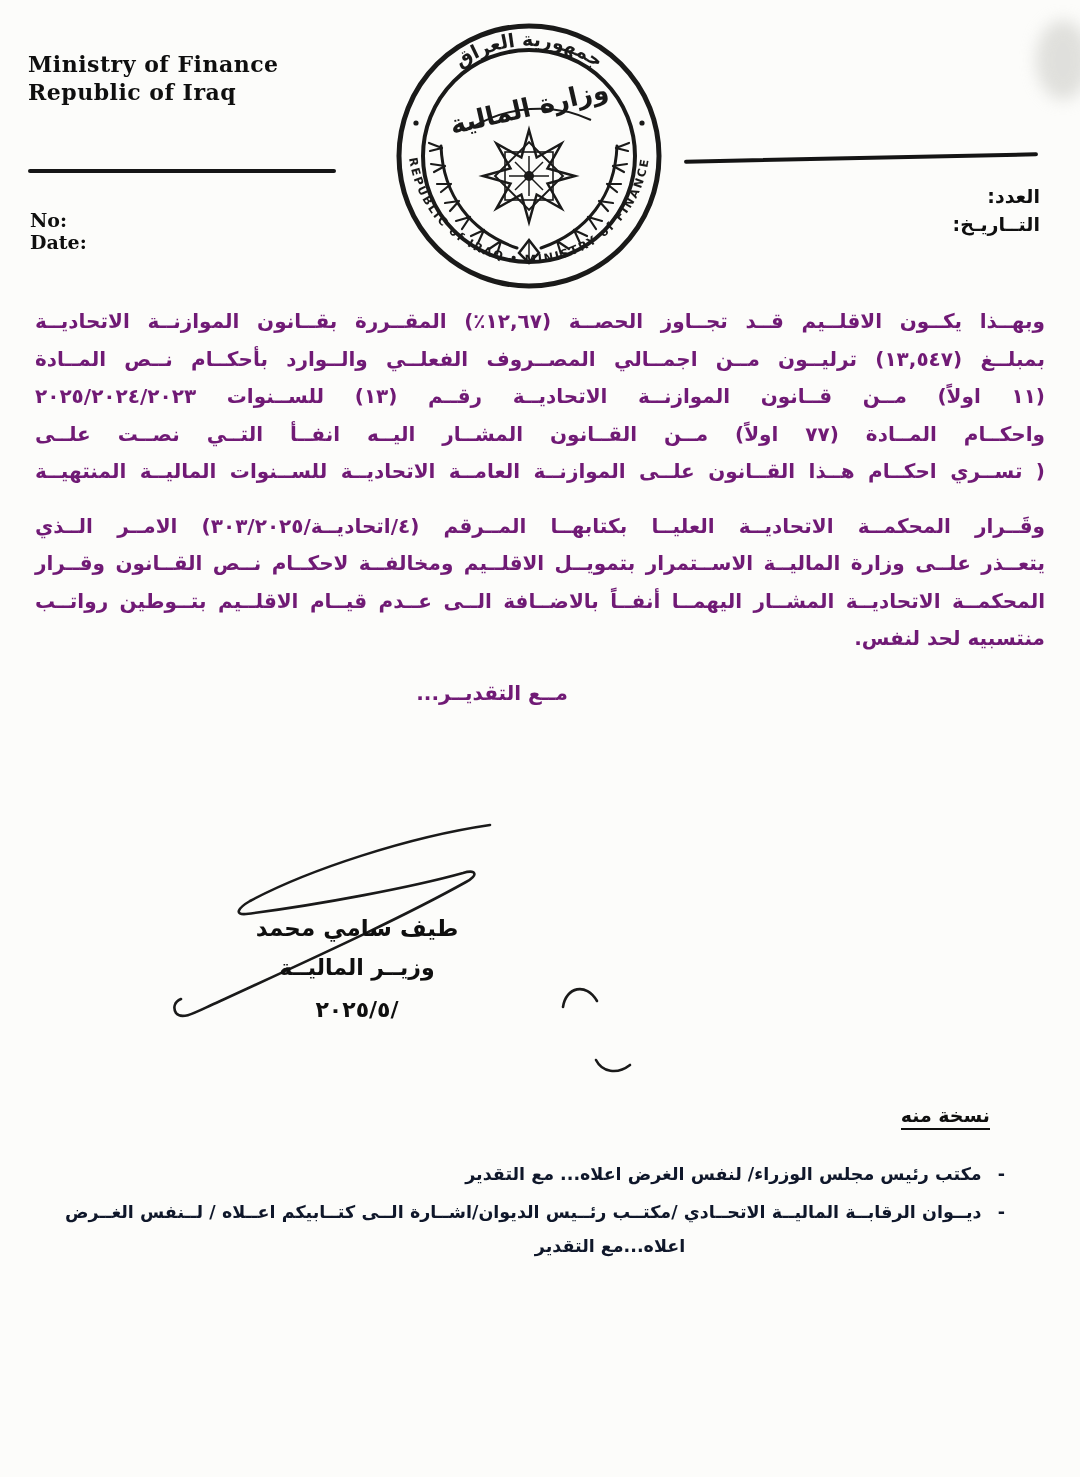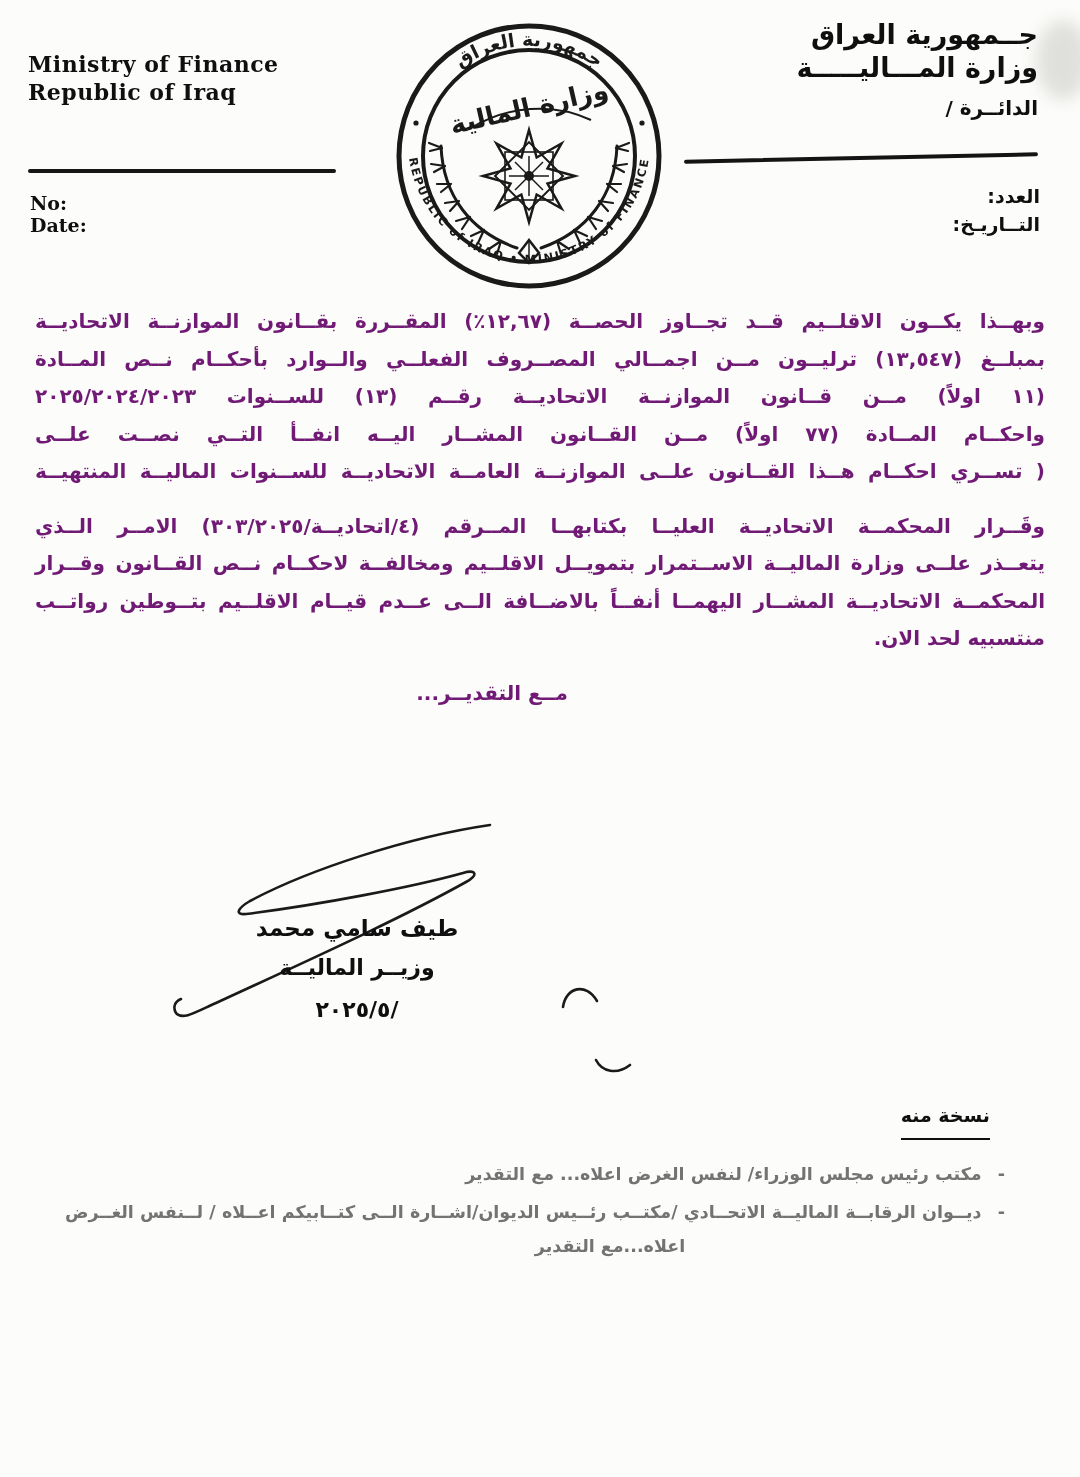--- a/index.html
+++ b/index.html
@@ -5,21 +5,21 @@
   html,body{margin:0;padding:0;background:#e8e8e6;}
   .page{
     position:relative;width:1080px;height:1477px;margin:0 auto;
     background:#fcfcfa;color:#0f0f0f;overflow:hidden;
     font-family:"DejaVu Sans",sans-serif;
   }
   
   .hdr-en{position:absolute;left:28px;top:50px;font-family:"DejaVu Serif",serif;
           font-weight:bold;font-size:22px;line-height:28px;letter-spacing:.5px;}
   .rule-left{position:absolute;left:28px;top:169px;width:308px;height:4px;background:#161616;border-radius:2px;}
-  .nodate-en{position:absolute;left:30px;top:192px;font-family:"DejaVu Serif",serif;
+  .nodate-en{position:absolute;left:30px;top:209px;font-family:"DejaVu Serif",serif;
              font-weight:bold;font-size:19px;line-height:22px;}
   .hdr-ar{position:absolute;right:42px;top:18px;text-align:right;direction:rtl;font-weight:bold;}
   .hdr-ar .l1{font-size:27px;line-height:33px;}
   .hdr-ar .l2{font-size:27px;line-height:34px;}
   .hdr-ar .dept{font-size:20px;margin-top:11px;}
   .rule-right{position:absolute;left:684px;top:156px;width:354px;height:4px;background:#141414;
               transform:rotate(-1.2deg);border-radius:2px;}
   .nodate-ar{position:absolute;right:40px;top:182px;text-align:right;direction:rtl;
              font-weight:bold;font-size:19px;line-height:28px;}
   .smudge{position:absolute;right:-10px;top:20px;width:54px;height:80px;background:#c9c9c4;
@@ -38,23 +38,23 @@
            font-weight:bold;font-size:20px;height:38px;line-height:38px;}
   
   .sig{position:absolute;left:158px;top:815px;width:500px;height:300px;}
   .sig svg{position:absolute;left:0;top:0;}
   .sig .txt{position:absolute;left:75px;width:248px;text-align:center;font-weight:bold;direction:rtl;}
   .sig .name{top:100px;font-size:23px;}
   .sig .title{top:140px;font-size:22px;}
   .sig .date{top:182px;font-size:22px;direction:ltr;}
   
   .copies-head{position:absolute;right:90px;top:1104px;font-weight:bold;font-size:19px;
-               direction:rtl;border-bottom:2px solid #0f0f0f;padding-bottom:12px;}
+               direction:rtl;border-bottom:2px solid #0f0f0f;padding-bottom:2px;}
   .copies{position:absolute;left:65px;top:1158px;width:940px;direction:rtl;
-          font-weight:bold;font-size:17.5px;color:#737373;}
+          font-weight:bold;font-size:17.5px;color:#0f172a;}
   .citem{line-height:33px;}
   .c1{text-align:right;}
   .c2a{text-align:justify;text-align-last:justify;margin-top:5px;}
   .c2b{text-align:center;position:relative;left:75px;margin-top:1px;}
   .c3{text-align:right;margin-top:3px;}
   .dash{padding-left:10px;}
 </style>
 </head>
 <body>
 
@@ -65,25 +65,20 @@
   <div class="hdr-en">
     <div>Ministry of Finance</div>
     <div>Republic of Iraq</div>
   </div>
   <div class="rule-left"></div>
   <div class="nodate-en">
     <div>No:</div>
     <div>Date:</div>
   </div>
 
-  <div class="hdr-ar">
-    <div class="l1">جــمهورية العراق</div>
-    <div class="l2">وزارة المـــاليـــــة</div>
-    <div class="dept">الدائــرة /</div>
-  </div>
   <div class="rule-right"></div>
   <div class="nodate-ar">
     <div>العدد:</div>
     <div>التــاريـخ:</div>
   </div>
 
   <div class="seal">
     <svg width="270" height="270" viewBox="-135 -135 270 270">
       <circle r="130" fill="none" stroke="#0e0e0e" stroke-width="5"></circle>
       <circle r="106" fill="none" stroke="#0e0e0e" stroke-width="4"></circle>
@@ -131,21 +126,21 @@
   <div class="body">
     <div class="ln jline">وبهــذا يكــون الاقلــيم قــد تجــاوز الحصــة (١٢,٦٧٪) المقــررة بقــانون الموازنــة الاتحاديــة</div>
     <div class="ln jline">بمبلــغ (١٣,٥٤٧) ترليــون مــن اجمــالي المصــروف الفعلــي والــوارد بأحكــام نــص المــادة</div>
     <div class="ln jline">(١١ اولاً) مــن قــانون الموازنــة الاتحاديــة رقــم (١٣) للســنوات ٢٠٢٥/٢٠٢٤/٢٠٢٣</div>
     <div class="ln jline">واحكــام المــادة  (٧٧ اولاً) مــن القــانون المشــار اليــه انفــأ التــي نصــت علــى</div>
     <div class="ln jline">( تســري احكــام هــذا القــانون علــى الموازنــة العامــة الاتحاديــة للســنوات الماليــة المنتهيــة</div>
     <div class="p2">
       <div class="ln jline">وقَــرار المحكمــة  الاتحاديــة العليــا بكتابهــا المــرقم (٤/اتحاديــة/٣٠٣/٢٠٢٥) الامــر الــذي</div>
       <div class="ln jline">يتعــذر علــى وزارة الماليــة الاســتمرار بتمويــل الاقلــيم ومخالفــة لاحكــام نــص القــانون وقــرار</div>
       <div class="ln jline">المحكمــة الاتحاديــة المشــار اليهمــا أنفــاً بالاضــافة الــى عــدم قيــام الاقلــيم بتــوطين رواتــب</div>
-      <div class="ln rline">منتسبيه لحد الان.</div>
+      <div class="ln rline">منتسبيه لحد لنفس.</div>
     </div>
     <div class="closing">مــع التقديــر...</div>
   </div>
 
   <div class="sig">
     <svg width="500" height="300" viewBox="0 0 500 300">
       <g stroke="#1a1a1a" stroke-width="2.6" fill="none" stroke-linecap="round" stroke-linejoin="round">
         <path d="M 332 10 C 250 22 150 55 92 86 C 80 93 76 100 88 99 C 160 90 255 72 305 58 C 318 54 321 60 308 67 C 240 105 140 150 58 188 C 40 196 24 206 18 198 C 15 193 16 187 23 184"></path>
         <path d="M 405 192 C 408 172 428 167 439 186"></path>
         <path d="M 438 245 C 444 257 459 260 472 250"></path>

